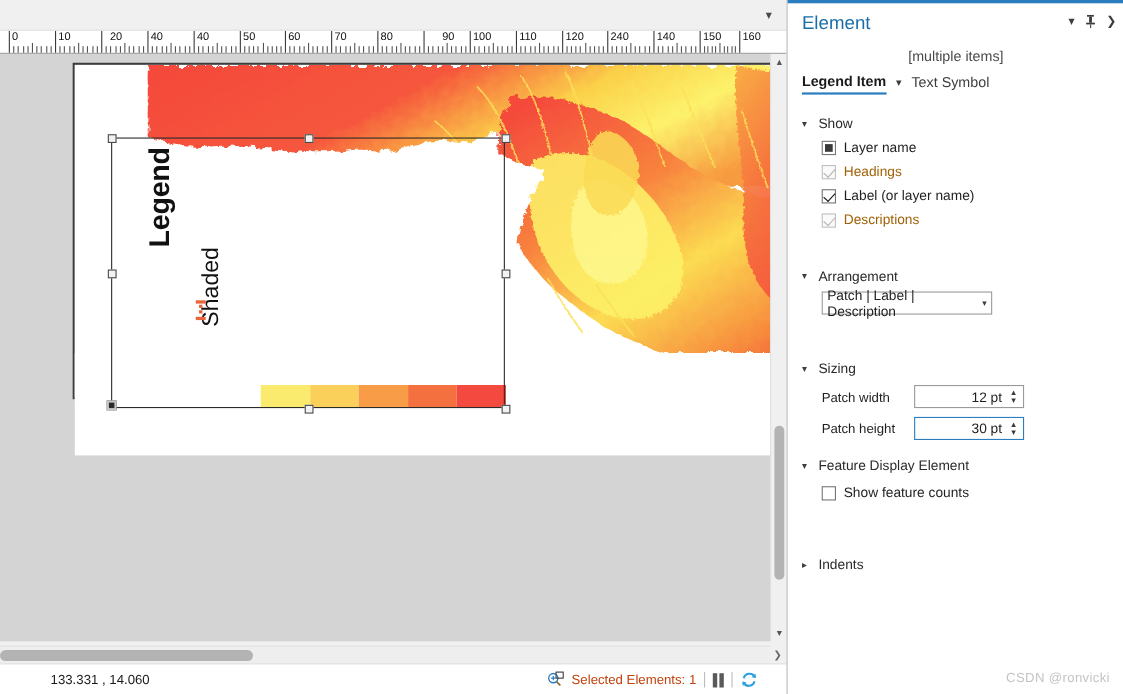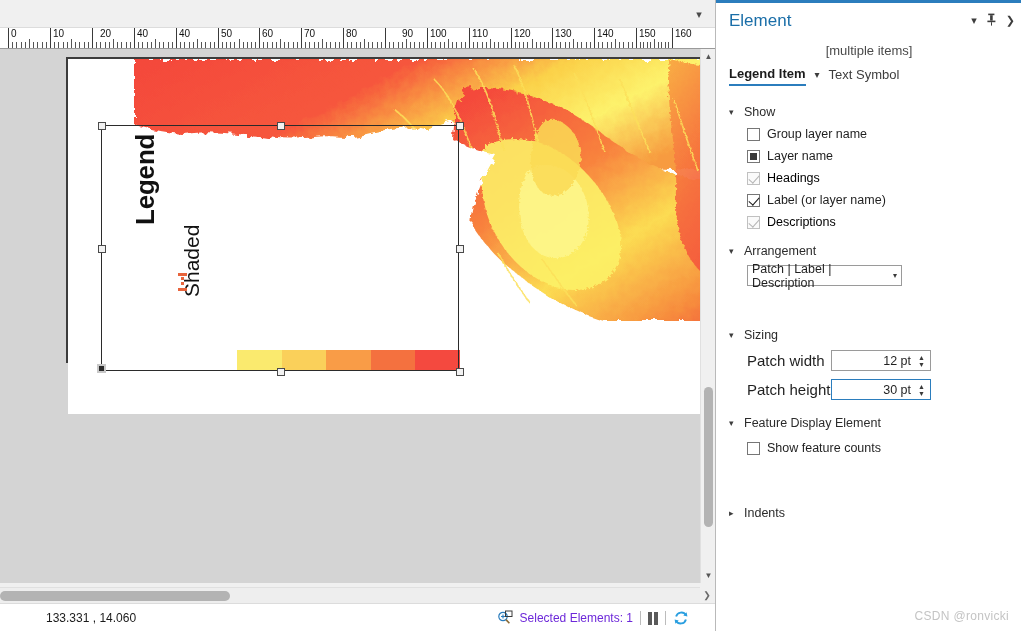--- a/index.html
+++ b/index.html
@@ -128,21 +128,21 @@
     position: absolute; left: 0; bottom: 0; width: 715px; height: 28px;
     background: #ffffff; border-top: 1px solid #dcdcdc;
   }
   #coords {
     position: absolute; left: 46px; top: 7px; font-size: 12px; color: #1a1a1a;
   }
   #status-right {
     position: absolute; right: 26px; top: 5px; height: 18px;
     display: flex; align-items: center; gap: 7px;
   }
-  #sel-elements { font-size: 12px; color: #6d28d9; }
+  #sel-elements { font-size: 12px; color: #c2410c; }
   .divider-v { width: 1px; height: 14px; background: #bcbcbc; }
   .pause-icon { display: inline-flex; gap: 2px; }
   .pause-icon span { display: block; width: 4px; height: 13px; background: #5a5a5a; }
 
   
   #pane {
     position: absolute; right: 0; top: 0; width: 306px; height: 631px;
     background: #ffffff; border-left: 1px solid #b9b9b9;
   }
   #pane-topline { position: absolute; left: 0; top: 0; width: 306px; height: 3px; background: #2b7dbd; }
@@ -183,33 +183,33 @@
     content: ""; position: absolute; left: 3px; top: 0px; width: 5px; height: 9px;
     border: solid #1a1a1a; border-width: 0 1.6px 1.6px 0; transform: rotate(42deg);
   }
   .cb.indeterminate::after {
     content: ""; position: absolute; left: 2px; top: 2px; width: 7px; height: 7px;
     background: #3a3a3a;
   }
   .cb.disabled { border-color: #c0c0c0; background: #fafafa; cursor: default; }
   .cb.disabled.checked::after { border-color: #b5b5b5; }
   .rowlabel { font-size: 12.5px; color: #1f1f1f; }
-  .rowlabel.dim { color: #000000; }
+  .rowlabel.dim { color: #a16207; }
 
   .combo {
     margin-top: 7px; margin-left: 18px; width: 155px; height: 21px;
     border: 1px solid #9a9a9a; background: #fff;
     display: flex; align-items: center; padding: 0 4px;
     font-size: 12.5px; color: #1f1f1f; cursor: pointer;
   }
   .combo .cval { flex: 1 1 auto; }
   .combo .carrow { font-size: 8px; color: #3a3a3a; }
 
   .field-row { display: flex; align-items: center; margin-top: 8px; margin-left: 18px; }
-  .field-label { width: 84px; font-size: 15px; color: #1f1f1f; }
+  .field-label { width: 84px; font-size: 12px; color: #1f1f1f; }
   .spin {
     width: 100px; height: 21px; border: 1px solid #9a9a9a; background: #fff;
     display: flex; align-items: center; cursor: text;
   }
   .spin.focus { border-color: #2b7dbd; }
   .spin .sval {
     flex: 1 1 auto; text-align: right; padding-right: 5px;
     font-size: 12.5px; color: #1f1f1f;
   }
   .spin .sbtns {
@@ -373,21 +373,21 @@
           <div class="minor" style="left: 515px; height: 7px;"></div>
           <div class="minor" style="left: 519px; height: 7px;"></div>
           <div class="minor" style="left: 523px; height: 7px;"></div>
           <div class="minor" style="left: 527px; height: 7px;"></div>
           <div class="minor" style="left: 532px; height: 10px;"></div>
           <div class="minor" style="left: 536px; height: 7px;"></div>
           <div class="minor" style="left: 540px; height: 7px;"></div>
           <div class="minor" style="left: 544px; height: 7px;"></div>
           <div class="minor" style="left: 548px; height: 7px;"></div>
           <div class="major" style="left: 552px;"></div>
-          <div class="lbl" style="left: 552px;">130</div>
+          <div class="lbl" style="left: 552px;">240</div>
           <div class="minor" style="left: 556px; height: 7px;"></div>
           <div class="minor" style="left: 560px; height: 7px;"></div>
           <div class="minor" style="left: 565px; height: 7px;"></div>
           <div class="minor" style="left: 569px; height: 7px;"></div>
           <div class="minor" style="left: 573px; height: 10px;"></div>
           <div class="minor" style="left: 577px; height: 7px;"></div>
           <div class="minor" style="left: 581px; height: 7px;"></div>
           <div class="minor" style="left: 586px; height: 7px;"></div>
           <div class="minor" style="left: 590px; height: 7px;"></div>
           <div class="major" style="left: 594px;"></div>
@@ -585,24 +585,20 @@
       <span class="tabchev">▾</span>
       <span id="tab-text-symbol">Text Symbol</span>
     </div>
 
     <div class="sect" style="top:105px;">
       <div class="sect-head">
         <span class="tri">▾</span>
         <span>Show</span>
       </div>
       <div class="row">
-        <span class="cb"></span>
-        <span class="rowlabel">Group layer name</span>
-      </div>
-      <div class="row">
         <span class="cb indeterminate"></span>
         <span class="rowlabel">Layer name</span>
       </div>
       <div class="row">
         <span class="cb checked disabled"></span>
         <span class="rowlabel dim">Headings</span>
       </div>
       <div class="row">
         <span class="cb checked"></span>
         <span class="rowlabel">Label (or layer name)</span>

